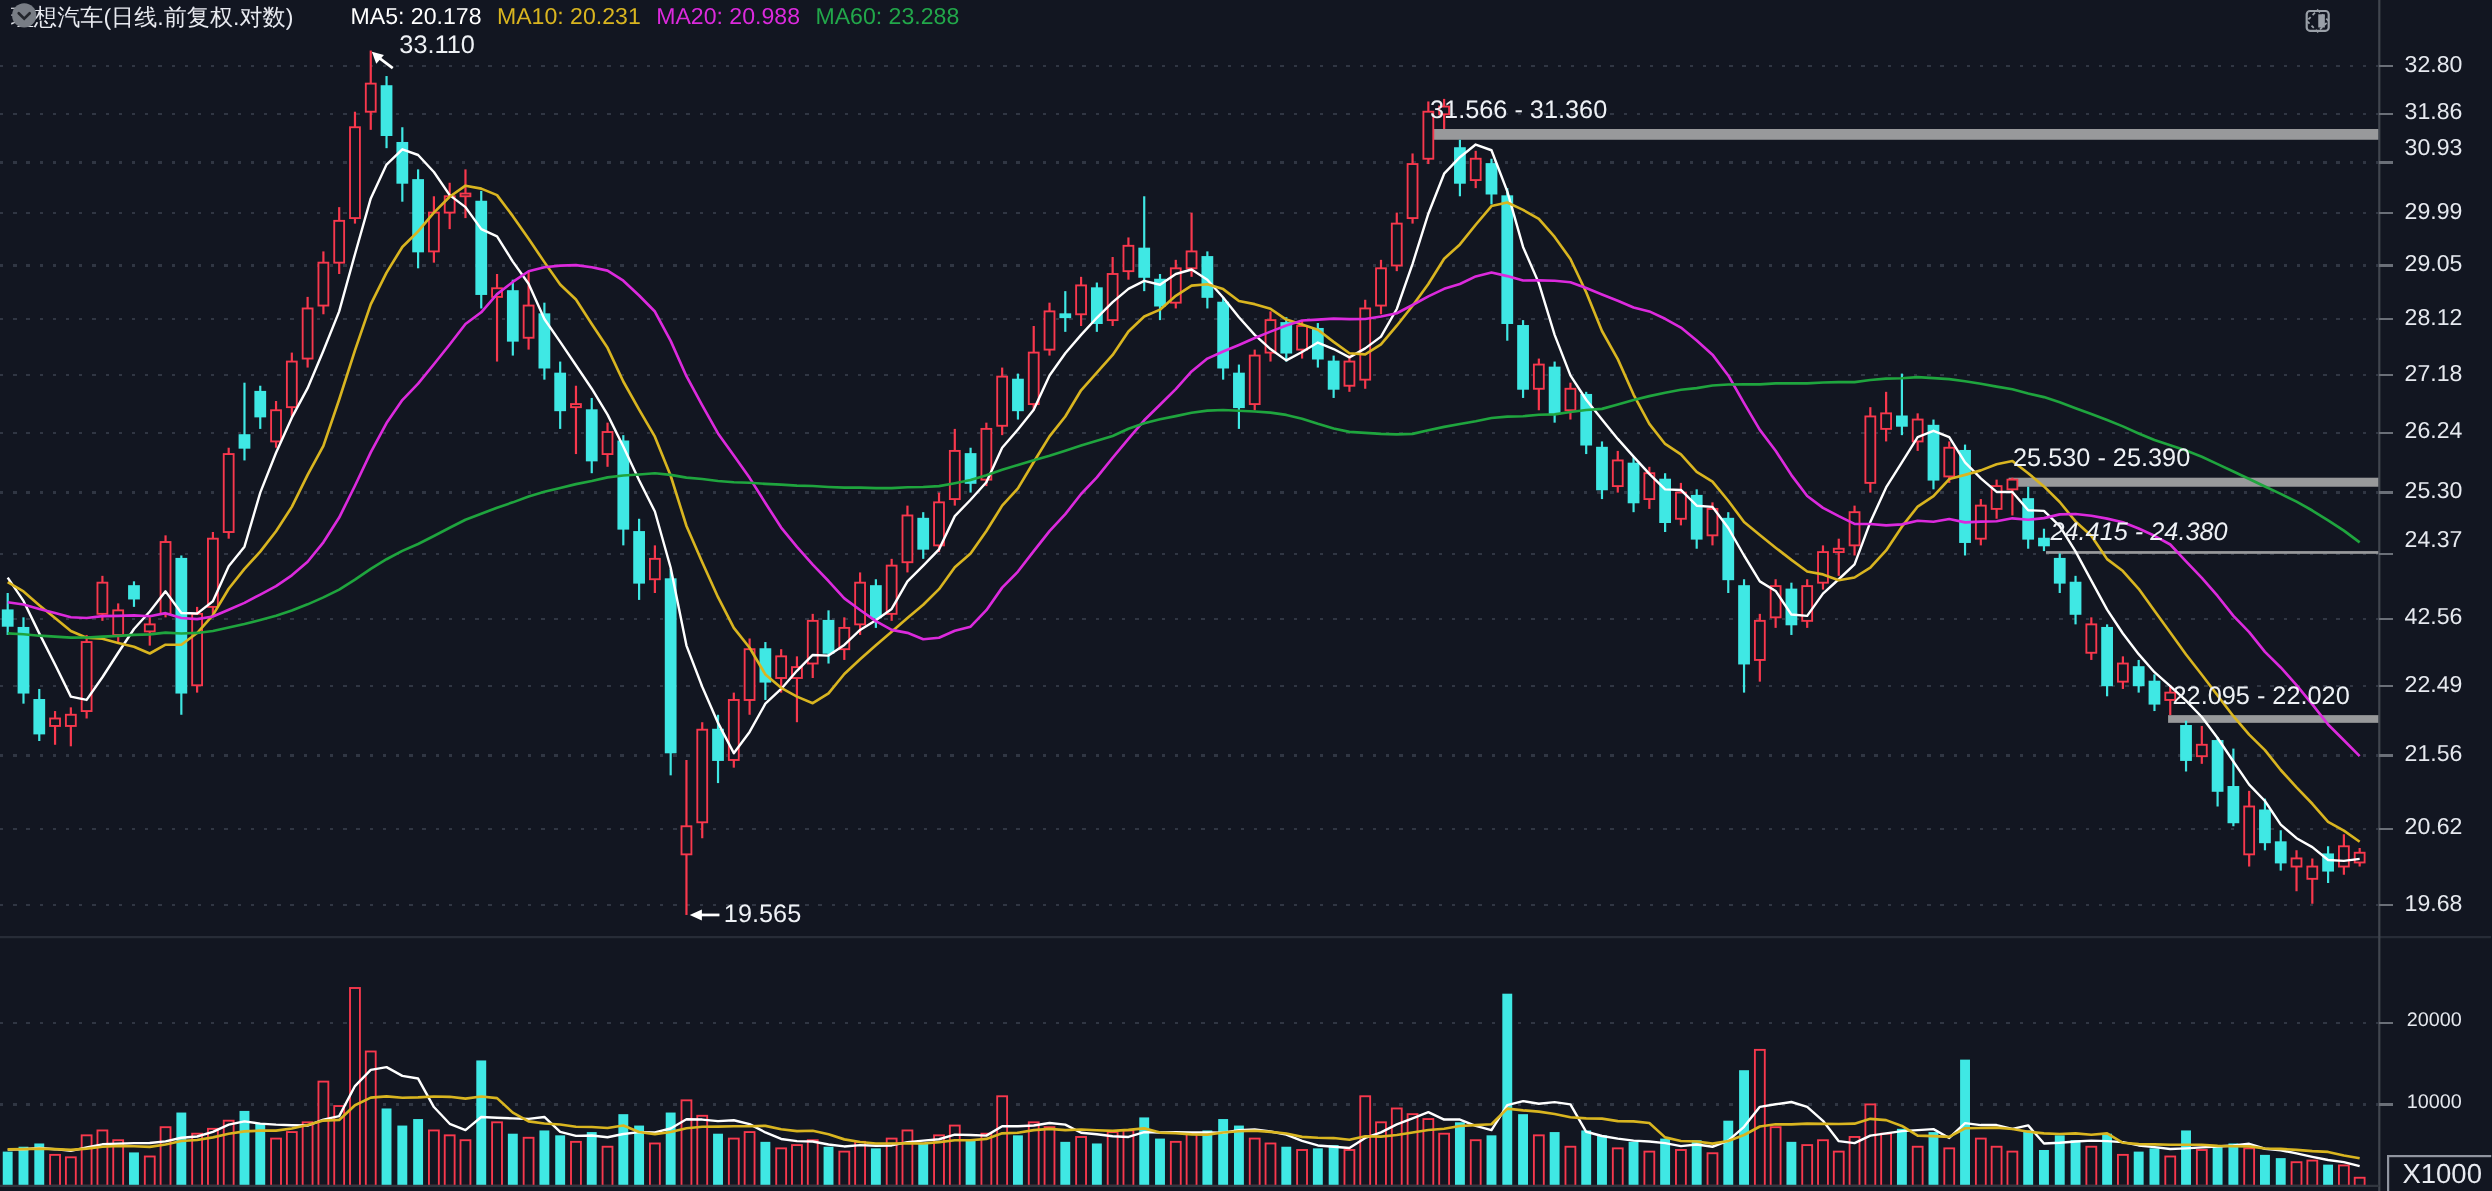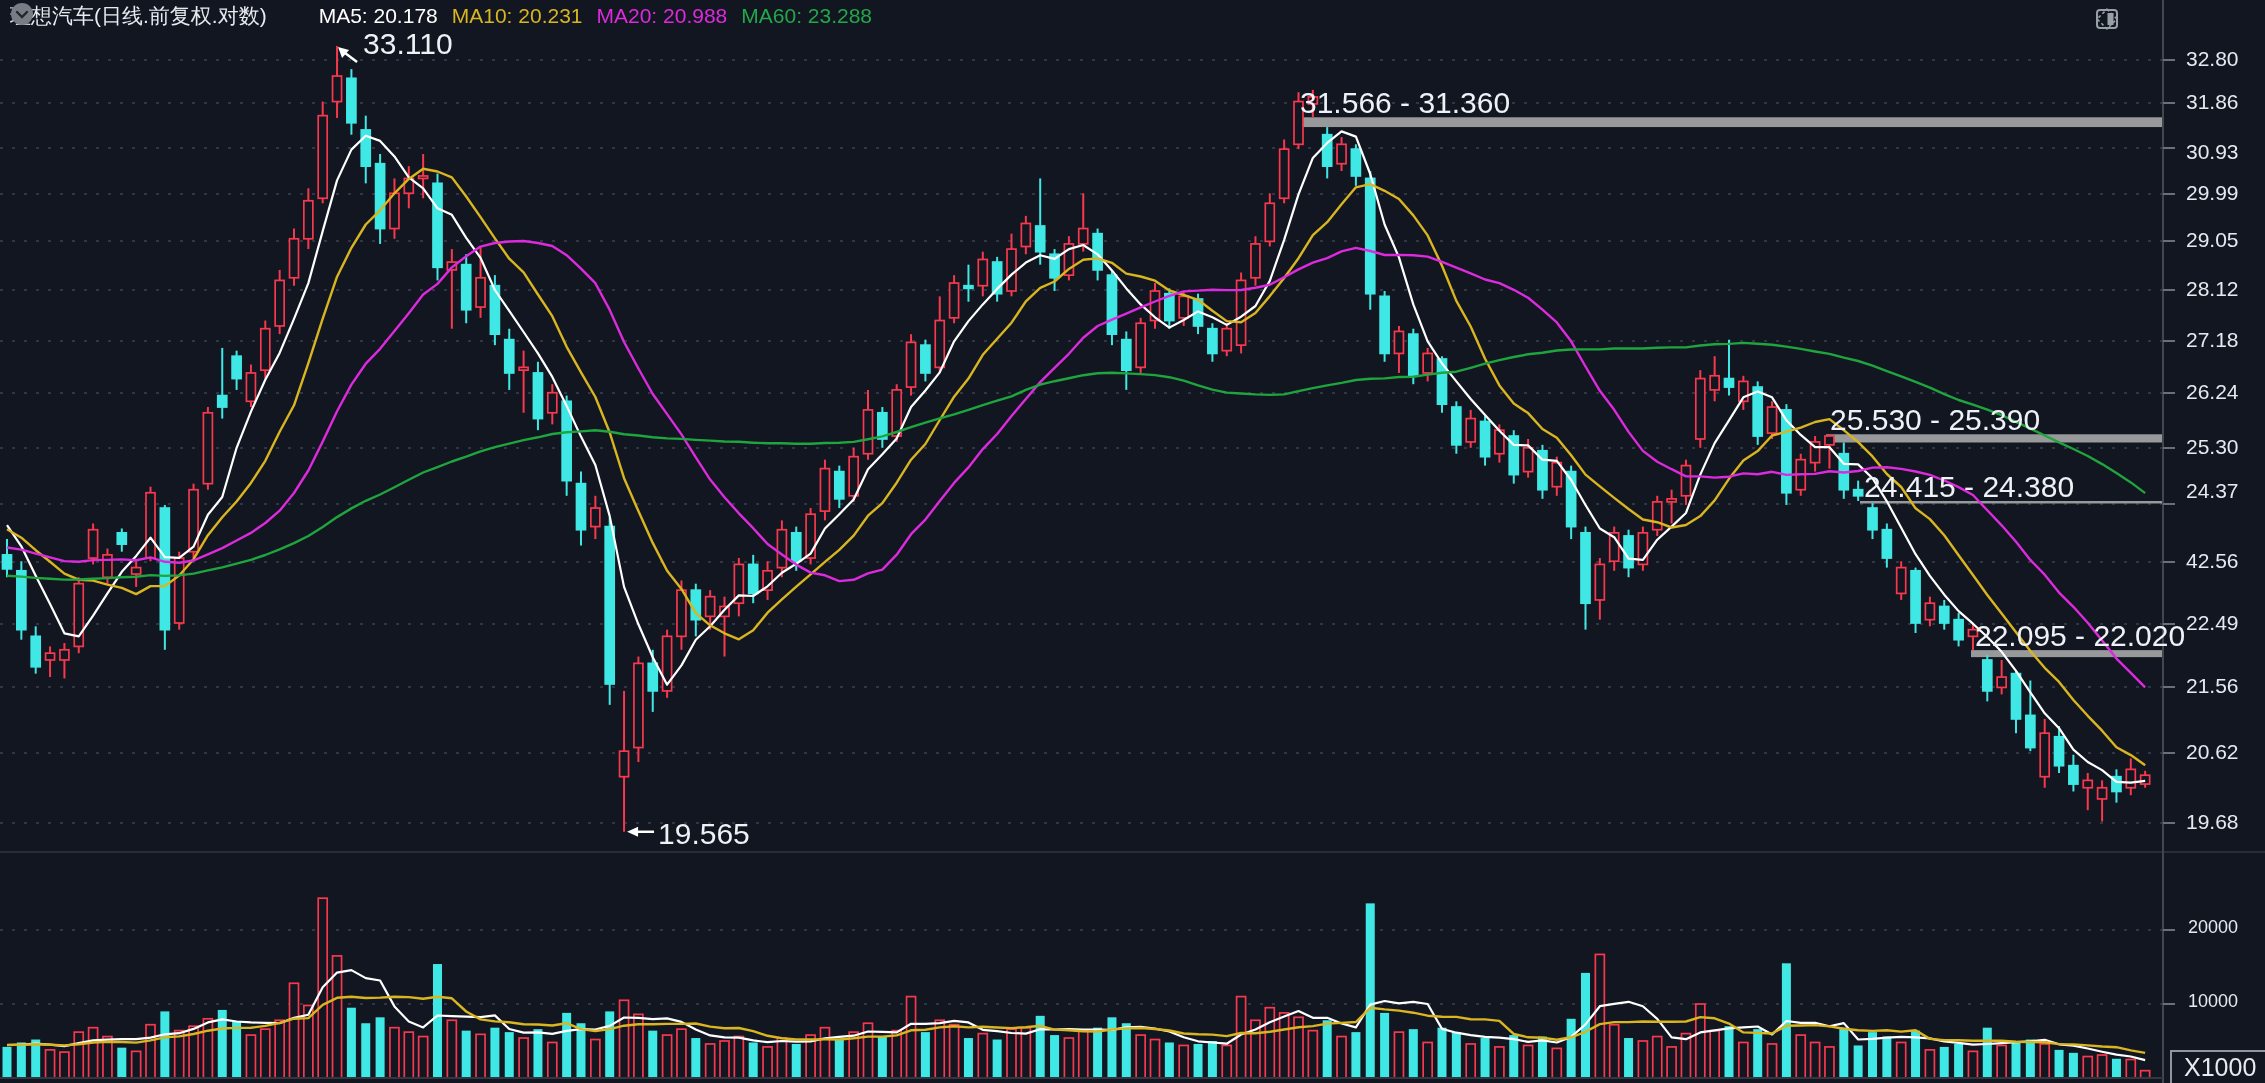--- a/index.html
+++ b/index.html
@@ -10,21 +10,21 @@
        font-size:21px;color:#e8eaf0;white-space:nowrap;z-index:5;}
   .hdr .t{color:#e8eaf0;}
   .chev{width:24px;height:24px;display:inline-block;}
   .ma5{color:#ffffff;} .ma10{color:#d9b520;} .ma20{color:#dc2add;} .ma60{color:#22a74a;}
   .volhdr{position:absolute;left:8px;top:856px;height:30px;display:flex;align-items:center;gap:16px;
        font-size:21px;color:#e8eaf0;white-space:nowrap;z-index:5;}
   .topicons{position:absolute;top:6px;left:2094px;display:flex;gap:12px;z-index:5;}
   .topicons .ic{width:26px;height:26px;}
   .axis-label{position:absolute;left:2186px;width:75px;font-size:21px;color:#e6e9ef;z-index:4;}
   .vol-label{position:absolute;left:2188px;font-size:18px;color:#e6e9ef;z-index:4;}
-  .anno{position:absolute;font-size:30px;color:#eef1f5;z-index:4;white-space:nowrap;}
+  .anno{position:absolute;font-size:23px;color:#eef1f5;z-index:4;white-space:nowrap;}
   .x1000{position:absolute;left:2170px;top:1050px;border:2px solid #9095a0;color:#e8eaf0;
          font-size:25px;padding:1px 12px;z-index:4;}
 </style>
 </head>
 <body>
 
 <div class="root">
 
   <svg id="chart" width="2265" height="1083">
       <g shape-rendering="crispEdges">
@@ -565,39 +565,39 @@
       <svg width="26" height="26" viewBox="0 0 26 26">
           <rect x="3" y="4" width="20" height="18" rx="3" fill="none" stroke="#9aa0a8" stroke-width="2"></rect>
           <rect x="13.5" y="7" width="6" height="12" fill="#9aa0a8"></rect>
         </svg>
     </span>
   </div>
 
   <div id="axis-layer">
       <div class="axis-label" style="top: 47px;">32.80</div>
       <div class="axis-label" style="top: 90.4326px;">31.86</div>
-      <div class="axis-label" style="top: 140px;">30.93</div>
+      <div class="axis-label" style="top: 123px;">30.93</div>
       <div class="axis-label" style="top: 180.783px;">29.99</div>
       <div class="axis-label" style="top: 228.35px;">29.05</div>
       <div class="axis-label" style="top: 276.951px;">28.12</div>
       <div class="axis-label" style="top: 327.737px;">27.18</div>
       <div class="axis-label" style="top: 380.31px;">26.24</div>
       <div class="axis-label" style="top: 434.801px;">25.30</div>
       <div class="axis-label" style="top: 479px;">24.37</div>
       <div class="axis-label" style="top: 549.498px;">42.56</div>
       <div class="axis-label" style="top: 610.659px;">22.49</div>
       <div class="axis-label" style="top: 673.74px;">21.56</div>
       <div class="axis-label" style="top: 740.326px;">20.62</div>
       <div class="axis-label" style="top: 810.02px;">19.68</div>
       <div class="vol-label" style="top: 917px;">20000</div>
       <div class="vol-label" style="top: 991px;">10000</div>
     </div>
   <div id="anno-layer">
       <div class="anno" style="left: 1300px; top: 86.2803px;">31.566 - 31.360</div>
       <div class="anno" style="left: 1830px; top: 403.283px;">25.530 - 25.390</div>
-      <div class="anno" style="left: 1864px; top: 469.986px;">24.415 - 24.380</div>
+      <div class="anno" style="left: 1864px; top: 469.986px; font-style: italic;">24.415 - 24.380</div>
       <div class="anno" style="left: 1975px; top: 619.127px;">22.095 - 22.020</div>
       <div class="anno" style="left: 363.05px; top: 26.949px;">33.110</div>
       <div class="anno" style="left: 658.05px; top: 816.774px;">19.565</div>
     </div>
 
   <div class="x1000">X1000</div>
 </div>
 
 </body></html>

